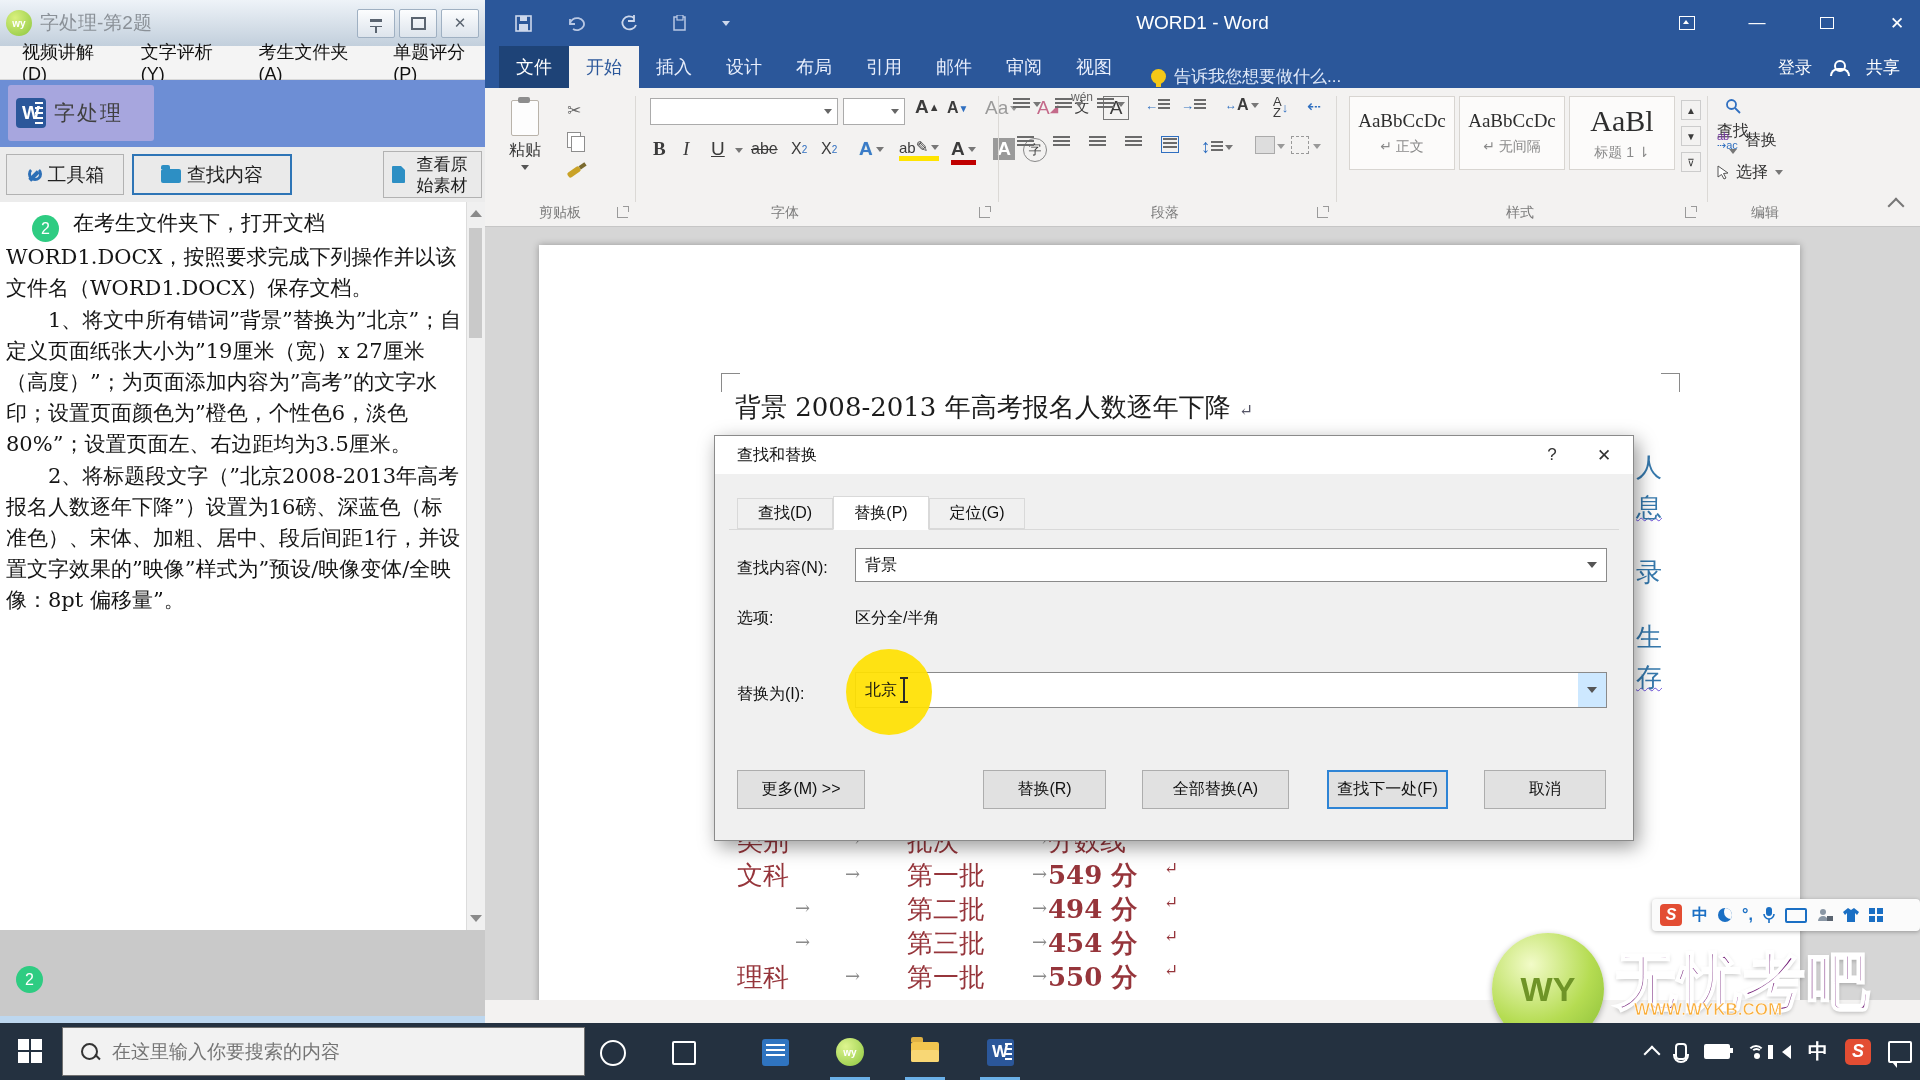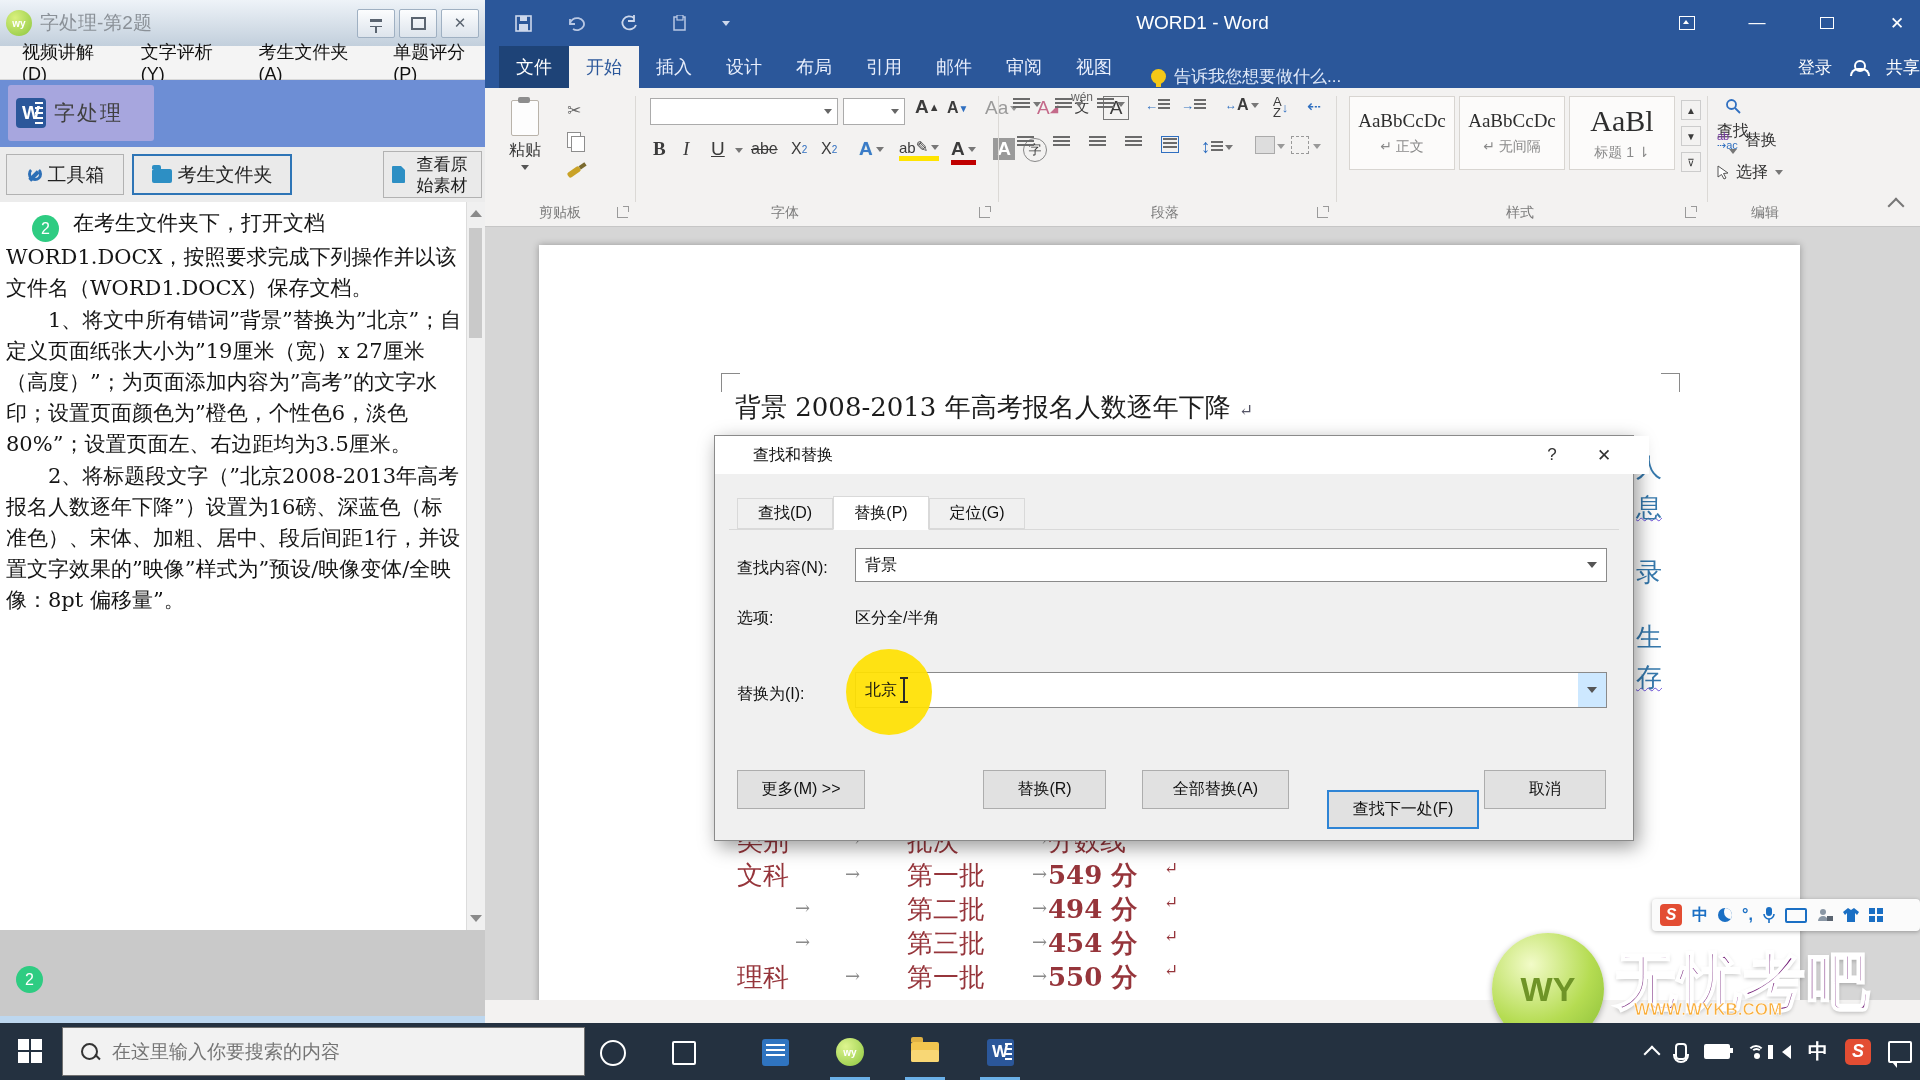--- a/index.html
+++ b/index.html
@@ -65,21 +65,21 @@
   .ribdisp{width:14px;height:12px;border:1px solid #fff;position:relative;}
   .ribdisp::after{content:"";position:absolute;left:3px;top:3px;border-left:3px solid transparent;border-right:3px solid transparent;border-bottom:4px solid #fff;}
   .maxg{width:12px;height:10px;border:1px solid #fff;}
   .w-tabrow{position:absolute;left:0;top:46px;width:1435px;height:42px;background:#2b579a;display:flex;align-items:flex-end;}
   .w-tab{height:42px;display:flex;align-items:center;padding:0 17px;color:#e8eefc;font-size:18px;}
   .w-tab.filetab{background:#1e4377;color:#fff;margin-left:14px;}
   .w-tab.active{background:#f3f2f1;color:#2b579a;}
   .tellme{display:flex;align-items:center;gap:8px;color:#dfe8f8;font-size:17px;margin-left:22px;}
   .bulb{width:15px;height:15px;border-radius:50%;background:#f5c816;position:relative;}
   .bulb::after{content:"";position:absolute;left:5px;bottom:-3px;width:5px;height:4px;background:#f5c816;}
-  .tab-right{position:absolute;right:0;top:46px;height:42px;display:flex;align-items:center;gap:18px;color:#fff;font-size:17px;}
+  .tab-right{position:absolute;right:0;top:46px;height:42px;display:flex;align-items:center;gap:18px;padding-right:20px;color:#fff;font-size:17px;}
   .personadd{width:18px;height:14px;position:relative;}
   .personadd::before{content:"";position:absolute;left:4px;top:0;width:8px;height:8px;border:2px solid #fff;border-radius:50%;}
   .personadd::after{content:"";position:absolute;left:0;bottom:-2px;width:16px;height:6px;border:2px solid #fff;border-bottom:none;border-radius:8px 8px 0 0;}
   .w-ribbon{position:absolute;left:0;top:88px;width:1435px;height:139px;background:#f3f2f1;border-bottom:1px solid #c6c6c6;box-sizing:border-box;}
   .vsep{position:absolute;top:8px;width:1px;height:106px;background:#dbd9d6;}
   .grp-label{position:absolute;top:116px;font-size:14px;color:#7a7a7a;text-align:center;}
   .launcher{position:absolute;top:119px;width:10px;height:10px;border-left:1px solid #9a9a9a;border-bottom:1px solid #9a9a9a;}
   .launcher::after{content:"";position:absolute;right:-1px;top:-1px;width:5px;height:5px;border-right:1px solid #9a9a9a;border-top:1px solid #9a9a9a;}
   .paste-btn{position:absolute;left:12px;top:8px;width:56px;height:100px;display:flex;flex-direction:column;align-items:center;
              font-size:16px;color:#333;gap:4px;}
@@ -114,21 +114,21 @@
             box-sizing:border-box;font-size:15px;color:#3b3b3b;margin-top:24px;}
   .st-item{position:absolute;top:2px;}
   .proof-ic{width:12px;height:15px;border:1px solid #555;position:relative;background:#fff;}
   .proof-ic::after{content:"✗";position:absolute;left:2px;top:-1px;font-size:10px;color:#555;}
   .viewic{width:15px;height:13px;border:1px solid #666;background:#fff;display:inline-block;}
   .zoom-track{position:absolute;top:10px;width:90px;height:2px;background:#9a9a9a;}
   .zoom-thumb{position:absolute;top:-7px;left:56px;width:7px;height:16px;background:#666;}
   
   .dialog{left:714px;top:435px;width:918px;height:404px;background:#f0f0f0;border:1px solid #8a8a8a;
           box-shadow:4px 6px 18px rgba(0,0,0,.4);z-index:50;font-size:16px;color:#111;}
-  .dlg-title{position:absolute;left:0;top:0;width:100%;height:38px;background:#fff;display:flex;align-items:center;padding-left:16px;}
+  .dlg-title{position:absolute;left:0;top:0;width:100%;height:38px;background:#fff;display:flex;align-items:center;}
   .dlg-title span{margin-left:22px;font-size:16px;}
   .dlg-x{position:absolute;top:0;width:50px;height:38px;display:flex;align-items:center;justify-content:center;color:#333;font-size:17px;}
   .dlg-tab{position:absolute;top:62px;height:31px;background:#f0f0f0;border:1px solid #d9d9d9;
            display:flex;align-items:center;justify-content:center;width:96px;box-sizing:border-box;}
   .dlg-tab.active{background:#fff;height:34px;top:60px;z-index:2;border-bottom:1px solid #fff;}
   .tabline{position:absolute;left:14px;top:93px;width:890px;height:1px;background:#d9d9d9;}
   .dcombo{position:absolute;background:#fff;border:1px solid #8a8a8a;display:flex;align-items:center;box-sizing:border-box;}
   .dcombo .val{margin-left:9px;position:relative;z-index:4;}
   .dd-arr{position:absolute;right:0;top:0;bottom:0;width:28px;display:flex;align-items:center;justify-content:center;}
   .dd-arr::after{content:"";width:0;height:0;border-left:5px solid transparent;border-right:5px solid transparent;border-top:6px solid #555;}
@@ -226,21 +226,21 @@
         <span class="banner-label">字处理</span>
       </div>
     </div>
     <div class="lp-toolbar">
       <button class="lp-btn" style="left:6px;top:7px;width:118px;height:41px;">
         <span class="wrench"></span>
         <span>工具箱</span>
       </button>
       <button class="lp-btn" style="left:132px;top:7px;width:160px;height:41px;border:2px solid #2e75b6;">
         <span class="folder-ic"></span>
-        <span>考生文件夹</span>
+        <span>查找内容</span>
       </button>
       <button class="lp-btn" style="left:383px;top:4px;width:99px;height:47px;font-size:17px;line-height:21px;">
         <span class="doc-ic"></span>
         <span style="width:62px;">查看原始素材</span>
       </button>
     </div>
     <div class="lp-body">
       <p class="ins-para first"><span class="badge">2</span><span>在考生文件夹下，打开文档WORD1.DOCX，按照要求完成下列操作并以该文件名（WORD1.DOCX）保存文档。</span></p>
       <p class="ins-para">1、将文中所有错词”背景”替换为”北京”；自定义页面纸张大小为”19厘米（宽）x 27厘米（高度）”；为页面添加内容为”高考”的文字水印；设置页面颜色为”橙色，个性色6，淡色80%”；设置页面左、右边距均为3.5厘米。</p>
       <p class="ins-para">2、将标题段文字（”北京2008-2013年高考报名人数逐年下降”）设置为16磅、深蓝色（标准色）、宋体、加粗、居中、段后间距1行，并设置文字效果的”映像”样式为”预设/映像变体/全映像：8pt 偏移量”。</p>
@@ -552,21 +552,21 @@
     <div class="hl-circle" style="left:131px;top:213px;"></div>
     <div class="dcombo" style="left:140px;top:236px;width:752px;height:36px;">
       <span class="val">北京</span>
       <span class="dd-arr" style="background:#cde8ff;"></span>
     </div>
     <span class="ibeam" style="left:188px;top:243px;"></span>
 
     <button class="dlg-btn" style="left:22px;top:334px;width:128px;">更多(M) &gt;&gt;</button>
     <button class="dlg-btn" style="left:268px;top:334px;width:123px;">替换(R)</button>
     <button class="dlg-btn" style="left:427px;top:334px;width:147px;">全部替换(A)</button>
-    <button class="dlg-btn focus" style="left:612px;top:354px;width:152px;">查找下一处(F)</button>
+    <button class="dlg-btn focus" style="left:612px;top:334px;width:121px;">查找下一处(F)</button>
     <button class="dlg-btn" style="left:769px;top:334px;width:122px;">取消</button>
   </div>
 
   <div class="abs sogou-bar">
     <span class="sg-s">S</span>
     <span class="sg-ic">中</span>
     <span class="moon"></span>
     <span class="sg-ic">°,</span>
     <svg class="svgic" width="12" height="16" viewBox="0 0 12 16">
         <rect x="3" y="0" width="6" height="9" rx="3" fill="#1a6fc4"></rect>

